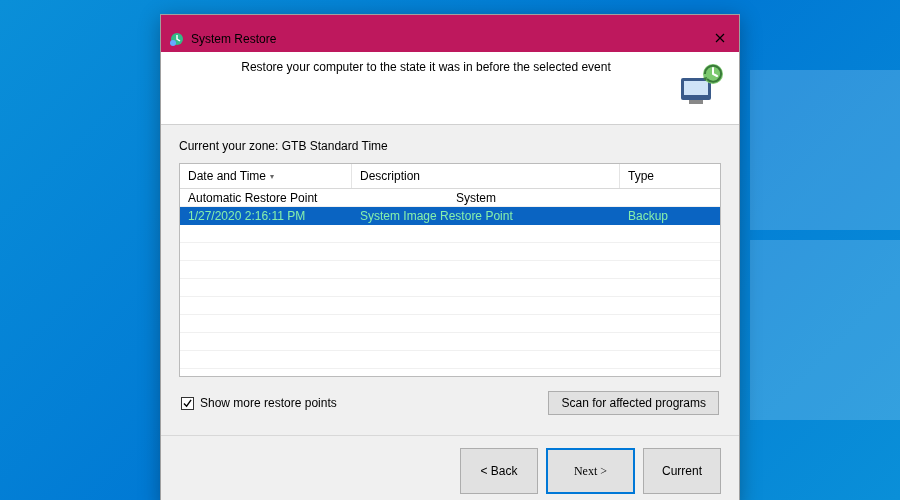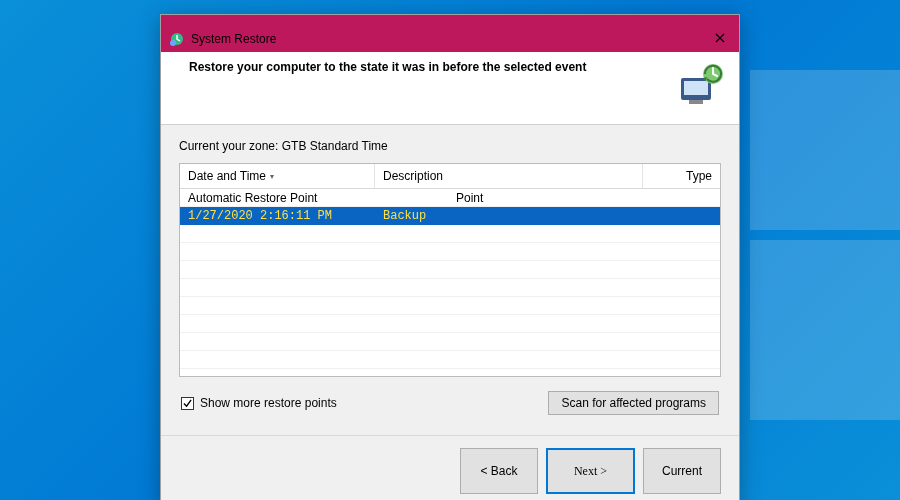--- a/index.html
+++ b/index.html
@@ -51,23 +51,24 @@
     .titlebar .close {
       width: 22px; height: 18px; text-align: center; cursor: pointer;
       font-size: 14px; line-height: 16px;
     }
     .header-area {
       padding: 8px 16px 16px 28px;
       display: flex;
       align-items: flex-start;
     }
     .header-area .heading {
-      font-weight: bold;
+      font-weight: normal;
       flex: 1;
       padding-top: 0;
+      text-align: center;
     }
     .restore-icon {
       width: 48px; height: 48px; margin-left: 12px;
     }
     .divider { height: 1px; background: #d0d0d0; }
     .content {
       padding: 14px 18px 10px 18px;
       background: #f0f0f0;
     }
     .tz-label { margin-bottom: 10px; }
@@ -97,28 +98,27 @@
       line-height: 18px;
       border-bottom: 1px solid #f0f0f0;
     }
     .table-row .td {
       padding: 0 8px;
       overflow: hidden;
       white-space: nowrap;
     }
     .table-row.selected {
       background: #0a64c2;
-      color: #fde047;
+      color: #86efac;
       border-bottom-color: #0a64c2;
-      font-family: Liberation Mono, monospace;
     }
     .table-row.empty { }
-    .col-date { width: 195px; }
+    .col-date { width: 172px; }
     .col-desc { width: 268px; }
-    .col-type { flex: 1; border-right: none !important; justify-content: flex-end; }
+    .col-type { flex: 1; border-right: none !important; }
     .under-table {
       display: flex;
       align-items: center;
       padding: 14px 2px 10px 2px;
     }
     .under-table .checkbox {
       width: 13px; height: 13px; border: 1px solid #333; display: inline-flex;
       align-items: center; justify-content: center; margin-right: 6px;
       background: #fff;
     }
@@ -210,24 +210,25 @@
         <div class="th col-desc">
           <span>Description</span>
         </div>
         <div class="th col-type">
           <span>Type</span>
         </div>
       </div>
       <div class="table-body" id="table-body">
           <div class="table-row">
             <div class="td col-desc">Automatic Restore Point</div>
-            <div class="td col-type">Point</div>
+            <div class="td col-type">System</div>
           </div>
           <div class="table-row selected">
             <div class="td col-date">1/27/2020 2:16:11 PM</div>
+            <div class="td col-desc">System Image Restore Point</div>
             <div class="td col-type">Backup</div>
           </div>
           <div class="table-row empty">
             <div class="td col-date"></div>
             <div class="td col-desc"></div>
             <div class="td col-type"></div>
           </div>
           <div class="table-row empty">
             <div class="td col-date"></div>
             <div class="td col-desc"></div>

